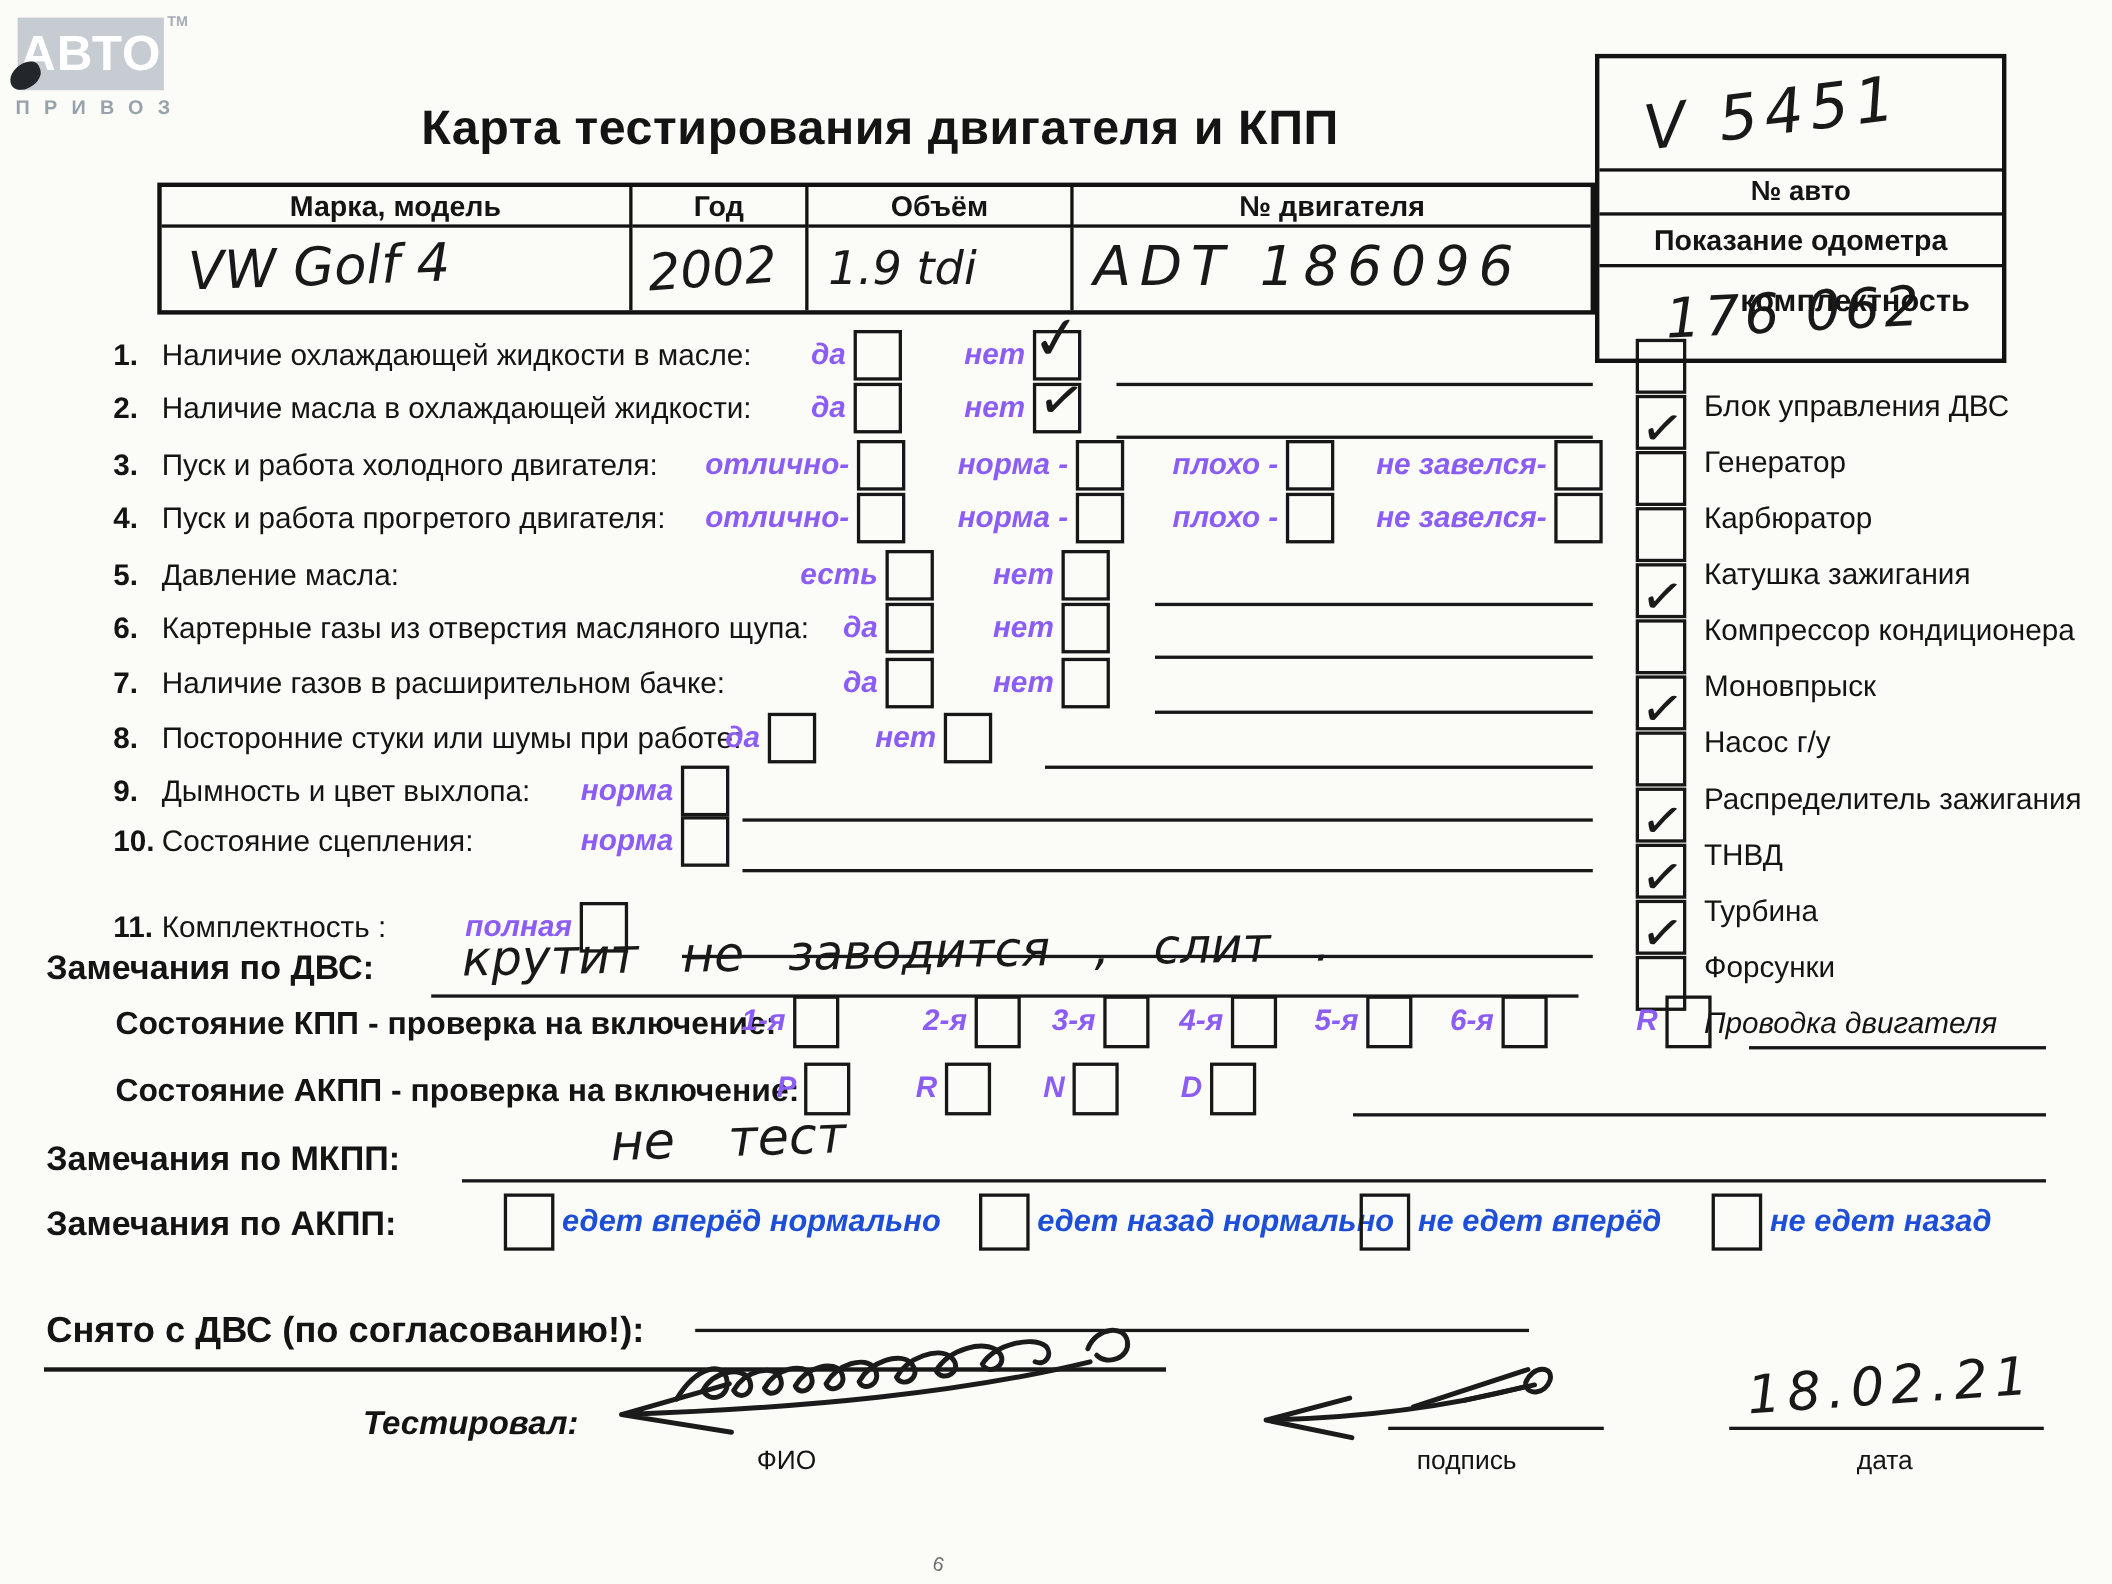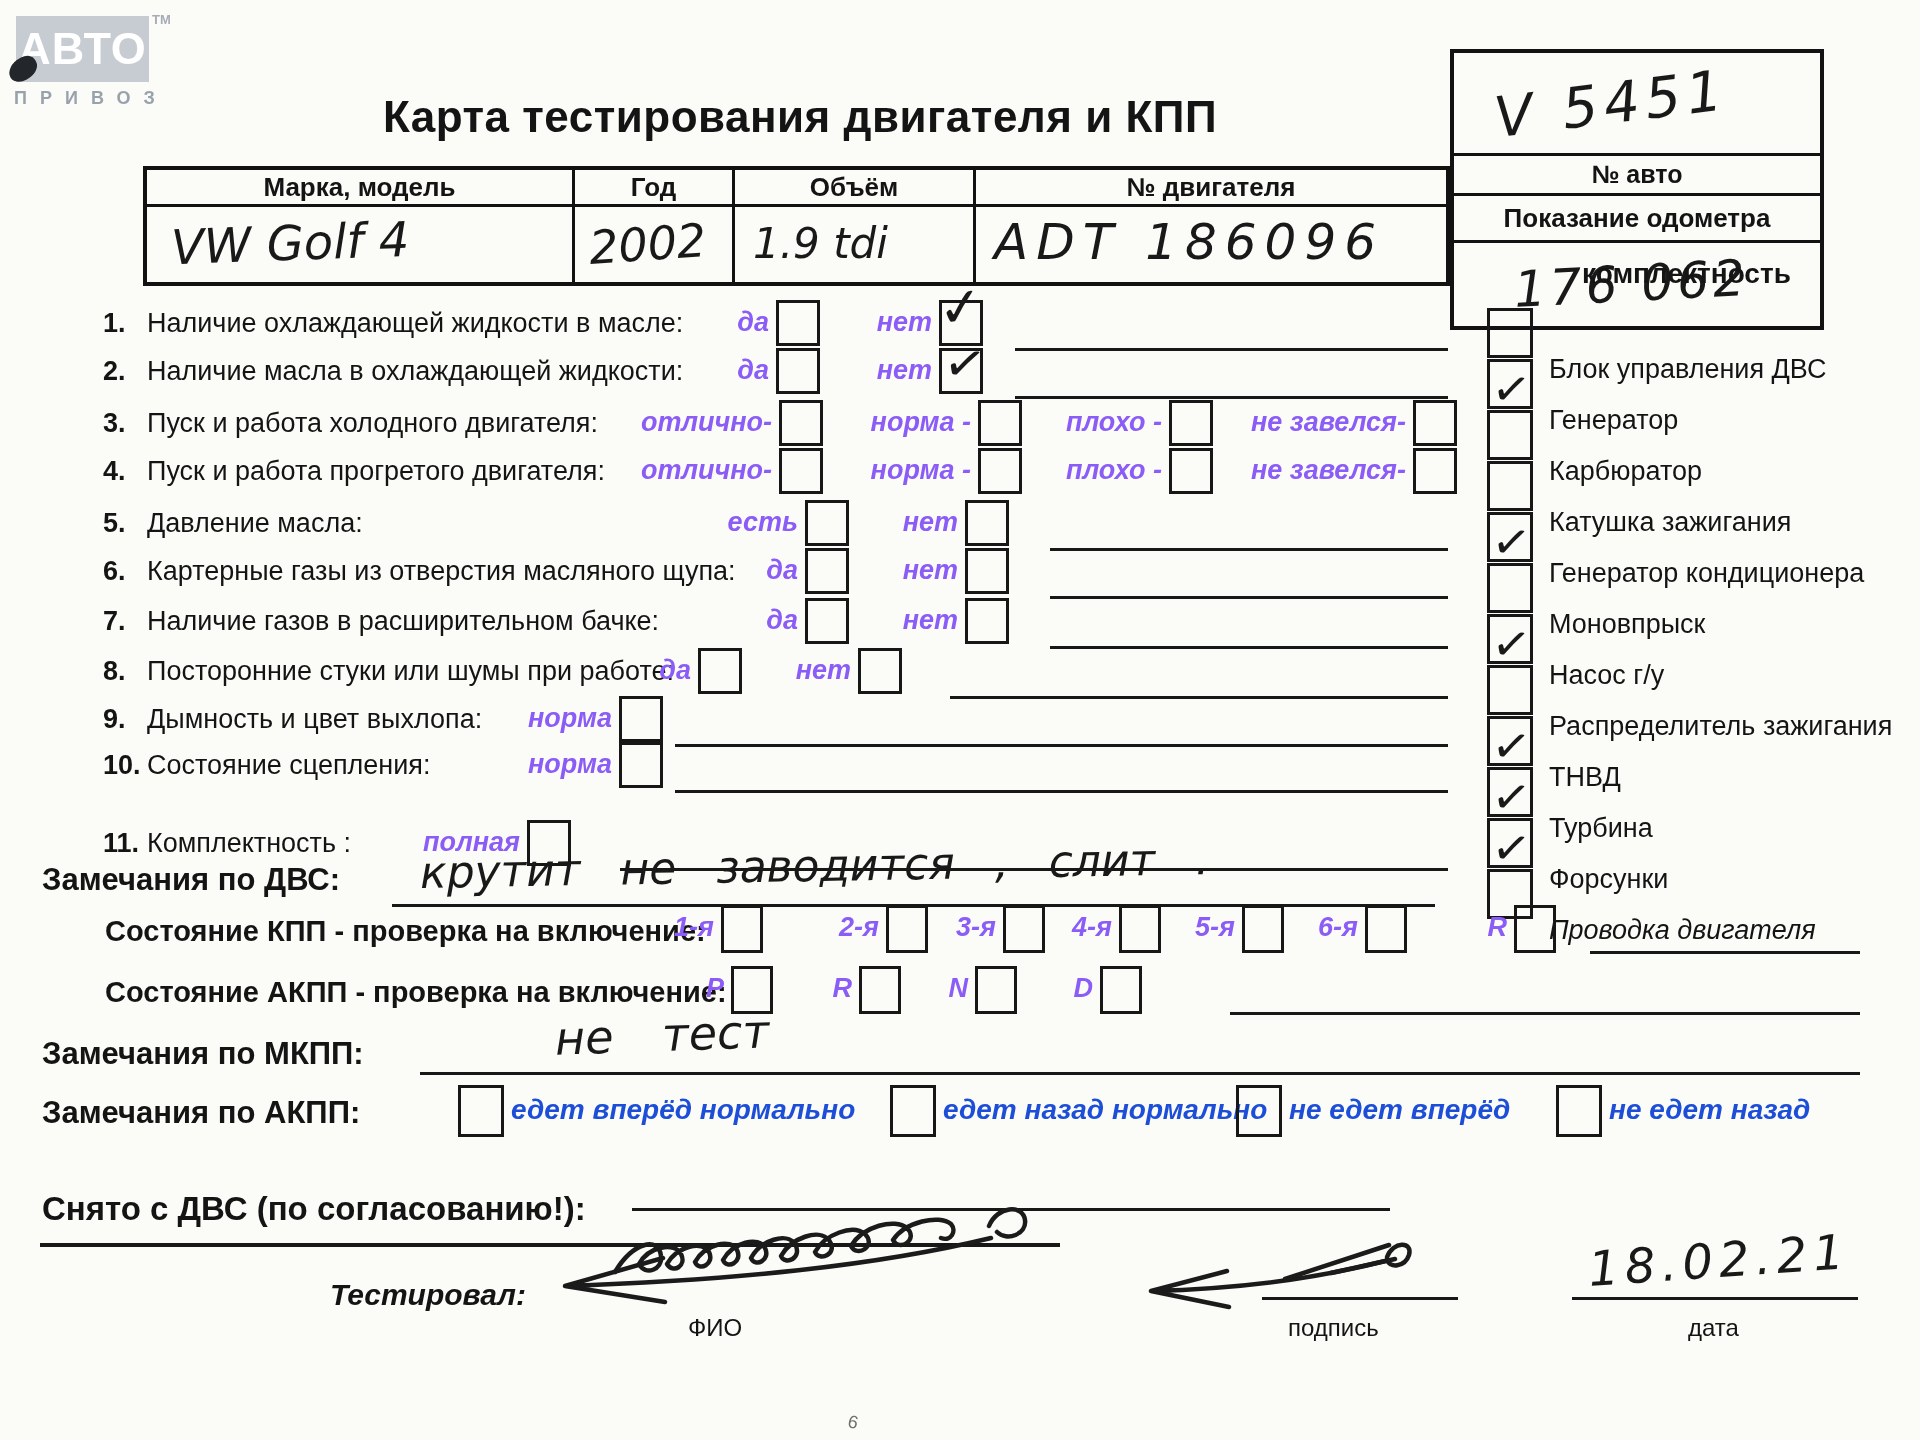--- a/index.html
+++ b/index.html
@@ -109,21 +109,21 @@
         <span class="complbl">Карбюратор</span>
       </div>
       <div class="abs" style="left: 1487px; top: 461px; width: 420px; height: 50px;">
         <span class="opt" style="width: 46px; height: 50px; left: 0px; top: 0px;"></span>
         <span class="complbl">Катушка зажигания</span>
       </div>
       <div class="abs" style="left: 1487px; top: 512px; width: 420px; height: 50px;">
         <span class="opt" style="width: 46px; height: 50px; left: 0px; top: 0px;">
           <span class="check" style="left: 2px; top: 4px; font-size: 46px; transform: rotate(8deg);">✓</span>
         </span>
-        <span class="complbl">Генератор кондиционера</span>
+        <span class="complbl">Компрессор кондиционера</span>
       </div>
       <div class="abs" style="left: 1487px; top: 563px; width: 420px; height: 50px;">
         <span class="opt" style="width: 46px; height: 50px; left: 0px; top: 0px;"></span>
         <span class="complbl">Моновпрыск</span>
       </div>
       <div class="abs" style="left: 1487px; top: 614px; width: 420px; height: 50px;">
         <span class="opt" style="width: 46px; height: 50px; left: 0px; top: 0px;">
           <span class="check" style="left: 2px; top: 4px; font-size: 46px; transform: rotate(8deg);">✓</span>
         </span>
         <span class="complbl">Насос г/у</span>

